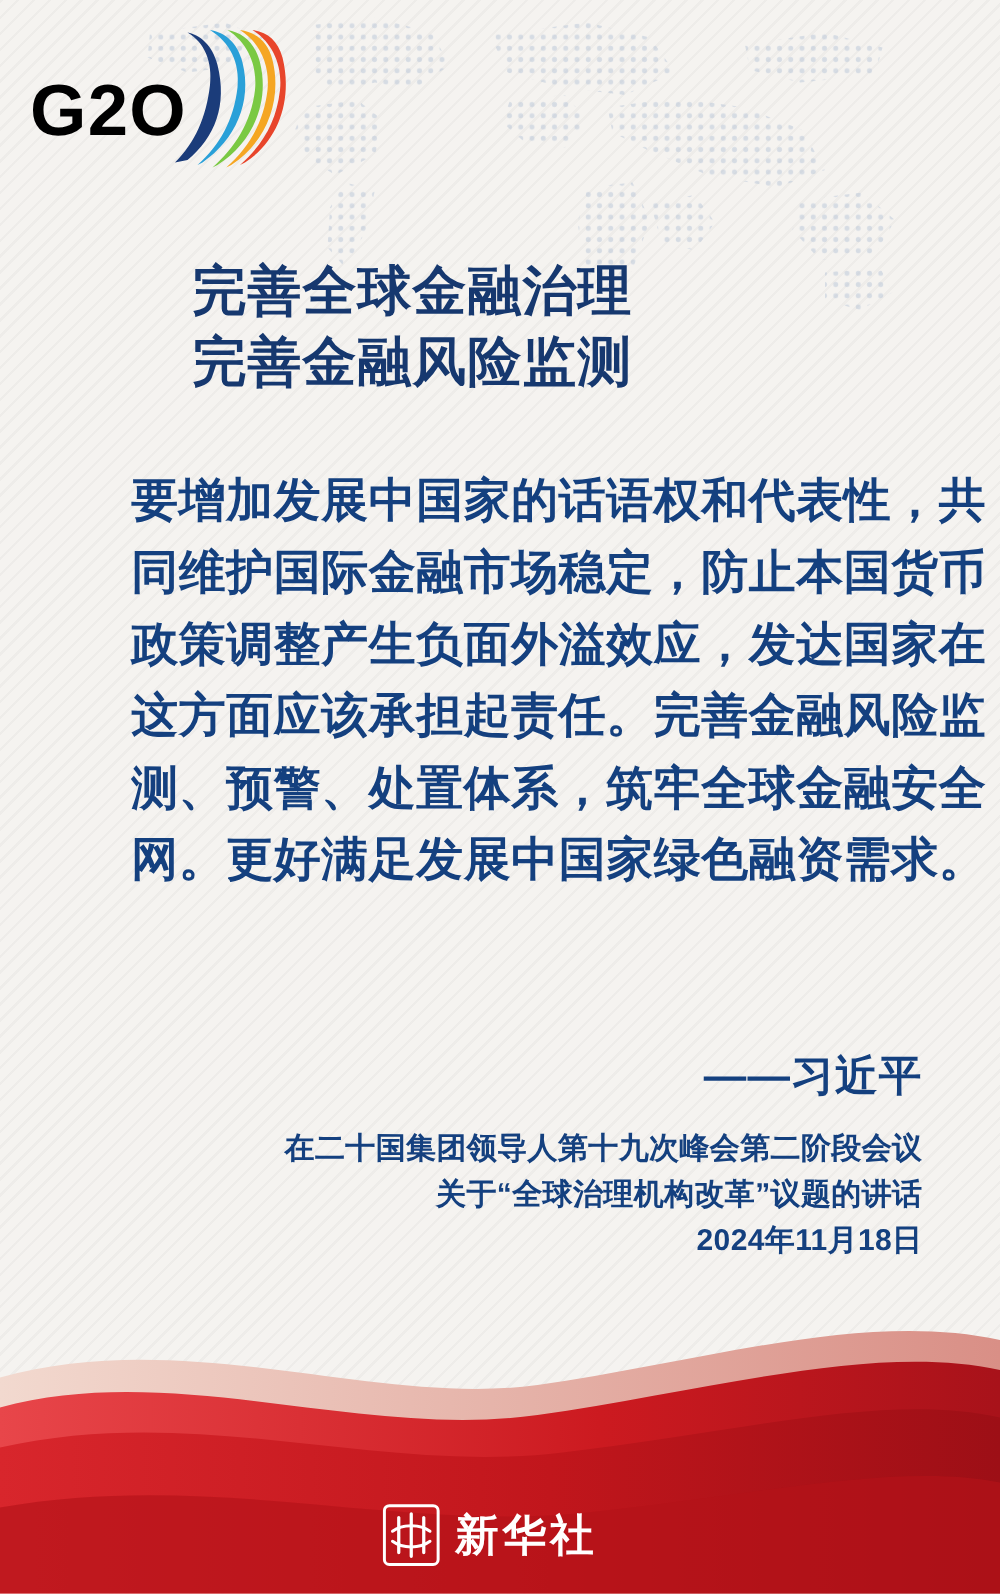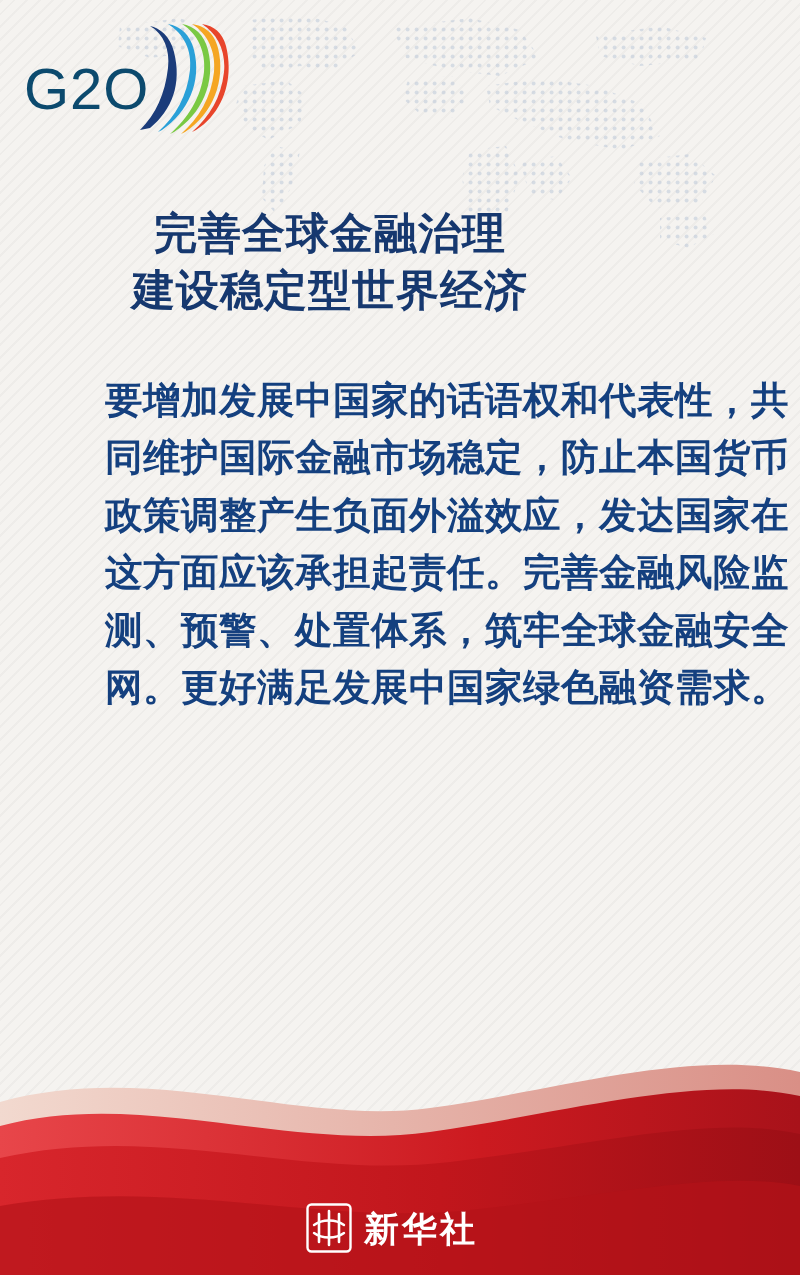--- a/index.html
+++ b/index.html
@@ -55,23 +55,23 @@
     top: 24px;
     left: 22px;
     width: 210px;
     height: 118px;
   }
   .g20-text {
     position: absolute;
     left: 2px;
     top: 36px;
     font-size: 58px;
-    font-weight: 400;
+    font-weight: 700;
     letter-spacing: 1px;
-    color: #0c4a6e;
+    color: #000000;
     font-family: "Liberation Sans", sans-serif;
     line-height: 1;
   }
 
   
   .headline {
     position: absolute;
     top: 205px;
     left: 0;
     width: 660px;
@@ -196,25 +196,31 @@
       <path d="M140 106 C166 88 180 58 172 26 C168 10 158 2 146 0 C162 10 170 26 168 46 C165 72 154 92 136 108 Z" fill="#2aa0d8"></path>
       <path d="M152 108 C180 90 194 58 186 26 C182 10 172 2 160 0 C176 10 184 28 182 48 C179 74 166 94 148 110 Z" fill="#7ac943"></path>
       <path d="M163 108 C191 90 204 56 196 24 C192 8 182 2 170 0 C186 10 194 28 192 48 C189 74 177 94 159 110 Z" fill="#f5a623"></path>
       <path d="M174 106 C202 88 212 54 204 22 C200 8 192 2 180 0 C196 10 204 28 202 48 C199 74 188 92 170 108 Z" fill="#e8452b"></path>
     </svg>
     <div class="g20-text">G2O</div>
   </div>
 
   <div class="headline">
     <div>完善全球金融治理</div>
-    <div>建设稳定型世界经济</div>
+    <div>完善金融风险监测</div>
   </div>
 
   <div class="quote">要增加发展中国家的话语权和代表性，共同维护国际金融市场稳定，防止本国货币政策调整产生负面外溢效应，发达国家在这方面应该承担起责任。完善金融风险监测、预警、处置体系，筑牢全球金融安全网。更好满足发展中国家绿色融资需求。</div>
 
+  <div class="attrib">
+    <div class="attrib-author">——习近平</div>
+    <div class="attrib-line">在二十国集团领导人第十九次峰会第二阶段会议</div>
+    <div class="attrib-line">关于“全球治理机构改革”议题的讲话</div>
+    <div class="attrib-line">2024年11月18日</div>
+  </div>
 
   <div class="wave-wrap">
     <svg width="800" height="245" viewBox="0 0 800 245" preserveAspectRatio="none" xmlns="http://www.w3.org/2000/svg">
       <defs>
         <linearGradient id="g1" x1="0" y1="0" x2="1" y2="0">
           <stop offset="0%" stop-color="#d8262c"></stop>
           <stop offset="55%" stop-color="#c1161c"></stop>
           <stop offset="100%" stop-color="#9d0f16"></stop>
         </linearGradient>
         <linearGradient id="g2" x1="0" y1="0" x2="1" y2="0">

